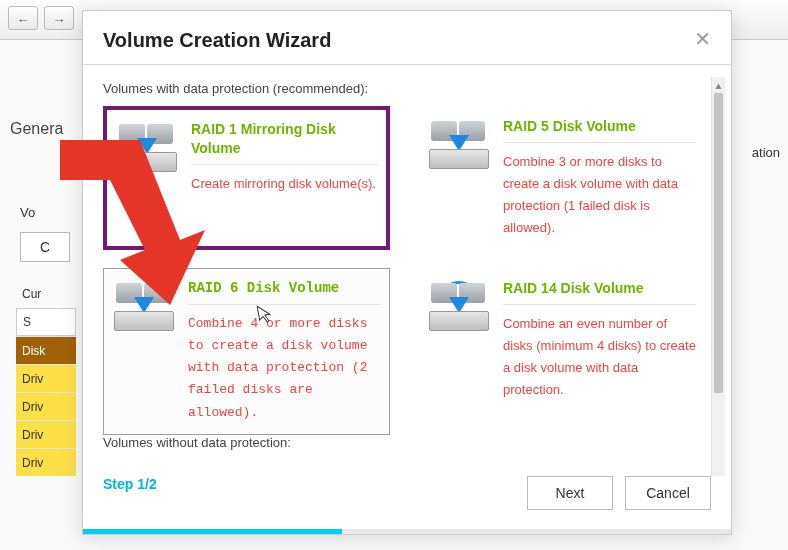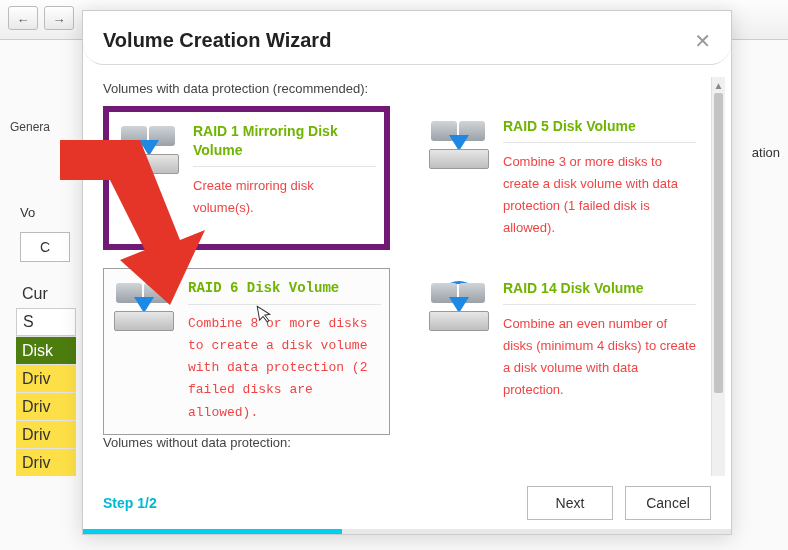--- a/index.html
+++ b/index.html
@@ -33,21 +33,21 @@
     background: linear-gradient(#fff,#e9e9e9);
     border: 1px solid #bbb;
     border-radius: 3px;
     display:flex;align-items:center;justify-content:center;
     font-size: 13px; color:#555;
   }
   .bg-left {
     position: absolute;
     left: 10px; top: 120px;
     width: 65px;
-    font-size: 12px;
+    font-size: 16px;
     color: #444;
   }
   .bg-right {
     position: absolute;
     right: 8px; top: 145px;
     font-size: 13px;
     color:#333;
   }
   .bg-tab-underline {
     position:absolute;
@@ -63,57 +63,56 @@
     width: 50px; height: 30px;
     border:1px solid #bbb;
     background:#fff;
     display:flex;align-items:center;justify-content:center;
     font-size:14px;
   }
   .bg-sidebar {
     position:absolute;
     left: 16px; top: 280px;
     width: 60px;
-    font-size: 16px;
+    font-size: 12px;
   }
   .bg-sidebar .row {
     height: 28px;
     display:flex;align-items:center;
     padding: 0 6px;
     border-top:1px solid #e3e3e3;
     background:#fde047;
   }
   .bg-sidebar .row.curr { border:none; background:transparent;}
   .bg-sidebar .row.sel {
     border:1px solid #ccc;
     background:#fff;
   }
   .bg-sidebar .row.dark {
-    background:#4d7c0f; color:#fff;
+    background:#a16207; color:#fff;
   }
 
   
   .modal {
     position: absolute;
     left: 82px; top: 10px;
     width: 650px;
     height: 525px;
     background: #fff;
     border: 1px solid #ccc;
     box-shadow: 0 3px 20px rgba(0,0,0,0.15);
     display:flex;
     flex-direction:column;
   }
   .modal-header {
     padding: 18px 20px 12px 20px;
     border-bottom: 1px solid #d9d9d9;
     display:flex;
     justify-content:space-between;
-    align-items:center;
-    border-radius:21px;
+    align-items:flex-start;
   }
   .modal-header h1 {
     font-size: 20px;
     font-weight: bold;
     color:#222;
   }
   .close-x {
     font-size: 20px;
     color:#999;
     cursor:pointer;
@@ -136,21 +135,21 @@
     column-gap: 28px;
     row-gap: 18px;
   }
   .card {
     display:flex;
     gap: 12px;
     padding: 10px 8px;
     border: 1px solid transparent;
   }
   .card.outlined {
-    border:6px solid #701a75;
+    border:4px solid #701a75;
   }
   .card.selected {
     border:1px solid #9e9e9e;
     background:#fcfcfc;
     font-family:Liberation Mono, monospace;
   }
   .thumb {
     width: 64px; height: 54px;
     flex-shrink:0;
     position:relative;
@@ -220,21 +219,21 @@
     margin:0 2px;
     background:#c4c4c4;
     border-radius:2px;
     height:300px;
   }
 
   
   .modal-footer {
     height: 58px;
     display:flex;
-    align-items:center;
+    align-items:flex-start;
     justify-content:space-between;
     padding: 0 20px 4px 20px;
     position:relative;
   }
   .step {
     color:#00b8d4;
     font-size:14px;
     font-weight:600;
   }
   .footer-buttons { display:flex; gap:12px; }
@@ -341,21 +340,21 @@
 
       <div class="card selected">
         <div class="thumb">
           <div class="disk d1"></div>
             <div class="disk d2"></div>
           <div class="arrow"></div>
           <div class="tray"></div>
         </div>
         <div class="card-body">
           <div class="card-title">RAID 6 Disk Volume</div>
-          <div class="card-desc">Combine 8 or more disks to create a disk volume with data protection (2 failed disks are allowed).</div>
+          <div class="card-desc">Combine 4 or more disks to create a disk volume with data protection (2 failed disks are allowed).</div>
         </div>
       </div>
 
       <div class="card">
         <div class="thumb">
           <div class="swirl"></div>
           <div class="disk d1"></div>
             <div class="disk d2"></div>
           <div class="arrow"></div>
           <div class="tray"></div>

